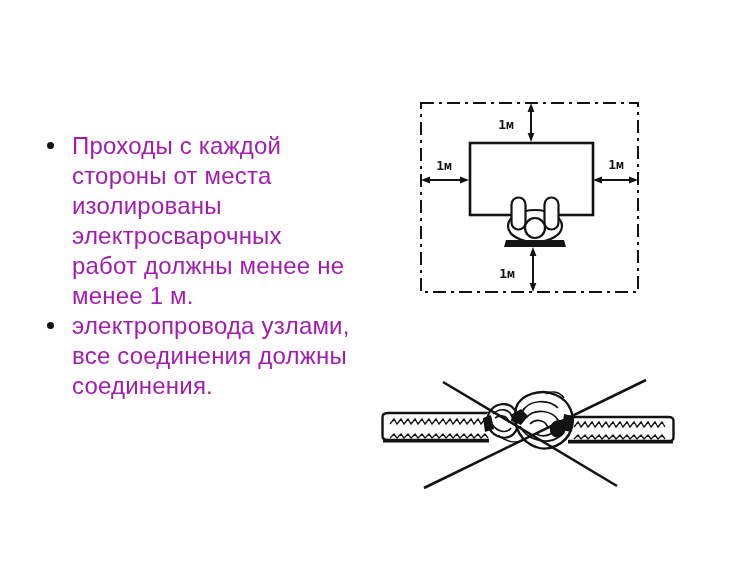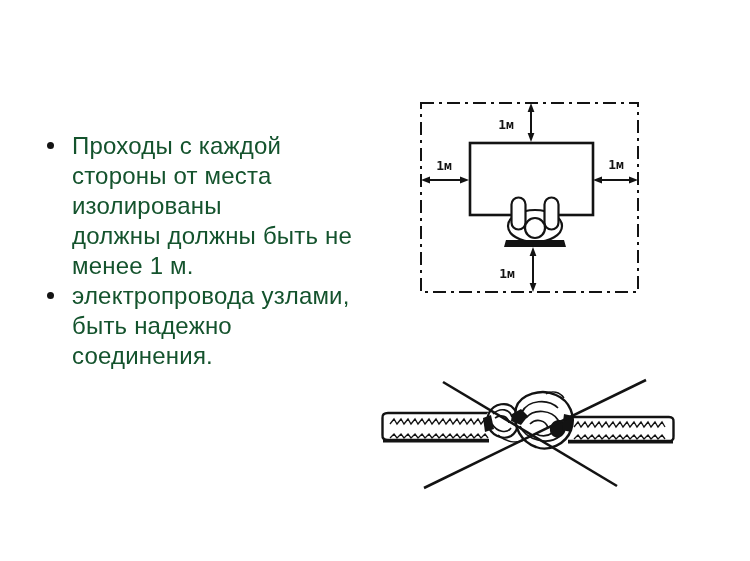--- a/index.html
+++ b/index.html
@@ -8,21 +8,21 @@
     width:750px; height:561px;
     background:#ffffff;
     overflow:hidden;
     font-family:"Liberation Sans", sans-serif;
     margin:0 auto;
   }
   .text-block {
     position:absolute;
     left:47px; top:131px;
     width:340px;
-    color:#14532d;
+    color:#a21caf;
   }
   .bullet-item { position:relative; padding-left:25px; }
   .bullet-dot {
     position:absolute; left:0; top:11px;
     width:7px; height:7px; border-radius:50%;
     background:#141414;
   }
   .bullet-line {
     font-size:24px;
     line-height:30px;
@@ -44,27 +44,28 @@
 <body>
 
 <div class="slide">
 
   <div class="text-block">
     <div class="bullet-item">
       <span class="bullet-dot"></span>
       <div class="bullet-line">Проходы с каждой</div>
       <div class="bullet-line">стороны от места</div>
       <div class="bullet-line">изолированы</div>
-      <div class="bullet-line">должны должны быть не</div>
+      <div class="bullet-line">электросварочных</div>
+      <div class="bullet-line">работ должны менее не</div>
       <div class="bullet-line">менее 1 м.</div>
     </div>
     <div class="bullet-item">
       <span class="bullet-dot"></span>
       <div class="bullet-line">электропровода узлами,</div>
-      <div class="bullet-line">быть надежно</div>
+      <div class="bullet-line">все соединения должны</div>
       <div class="bullet-line">соединения.</div>
     </div>
   </div>
 
   <svg id="clearance-svg" width="244" height="216" viewBox="408 88 244 216" xmlns="http://www.w3.org/2000/svg">
 
     <rect x="421" y="103" width="217" height="189" class="ink" stroke-width="2" stroke-dasharray="13 5 3 5"></rect>
 
     <rect x="470" y="143" width="123" height="72" fill="#ffffff" stroke="#131313" stroke-width="2.6"></rect>
 

